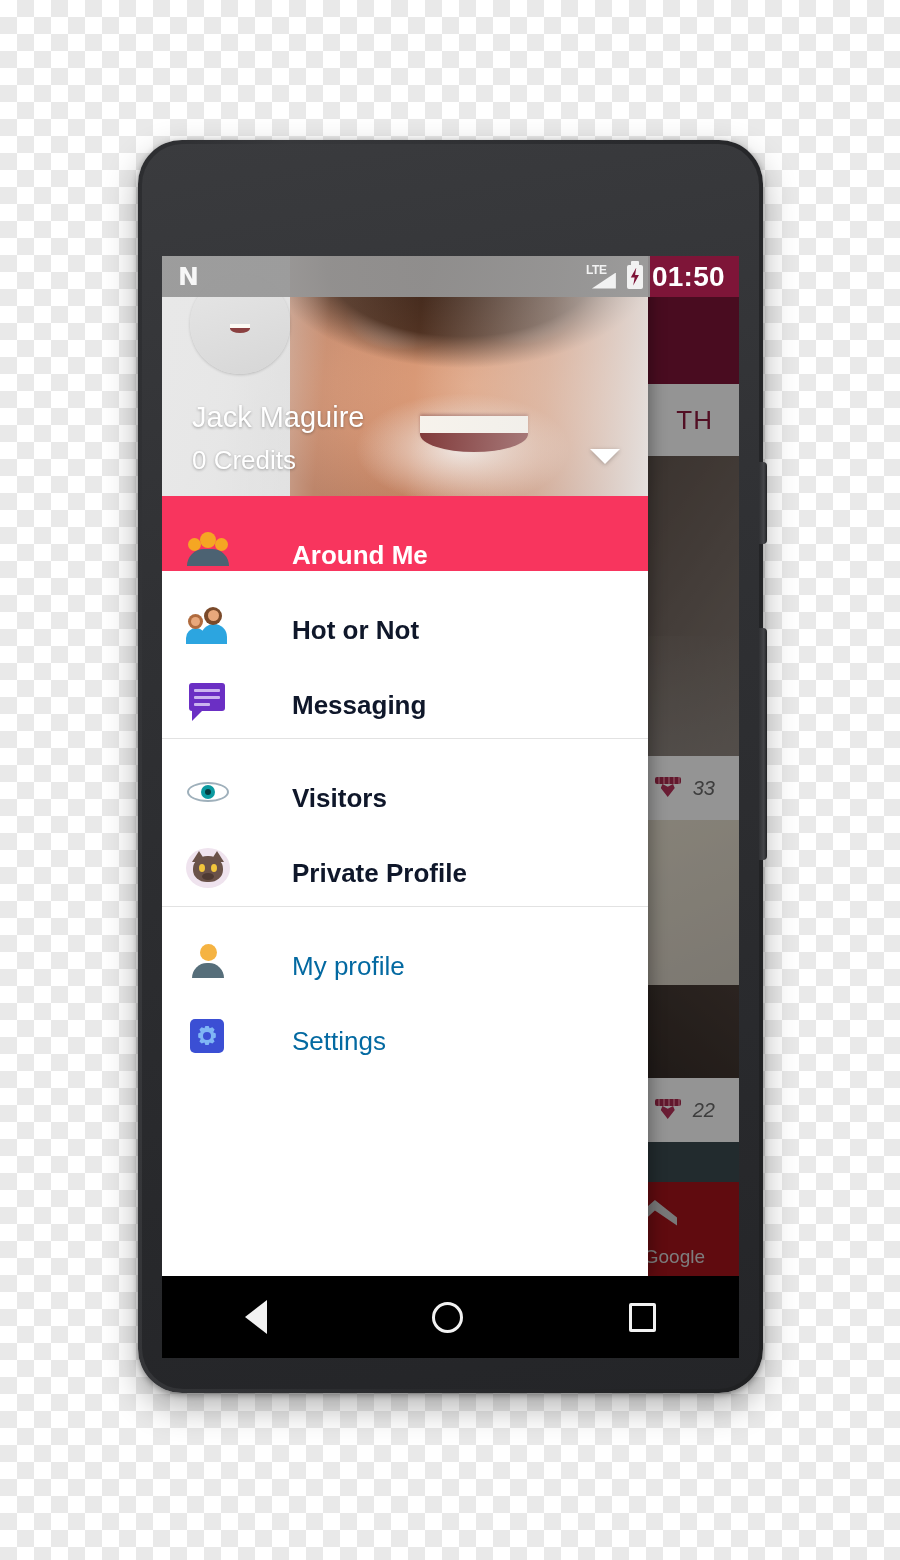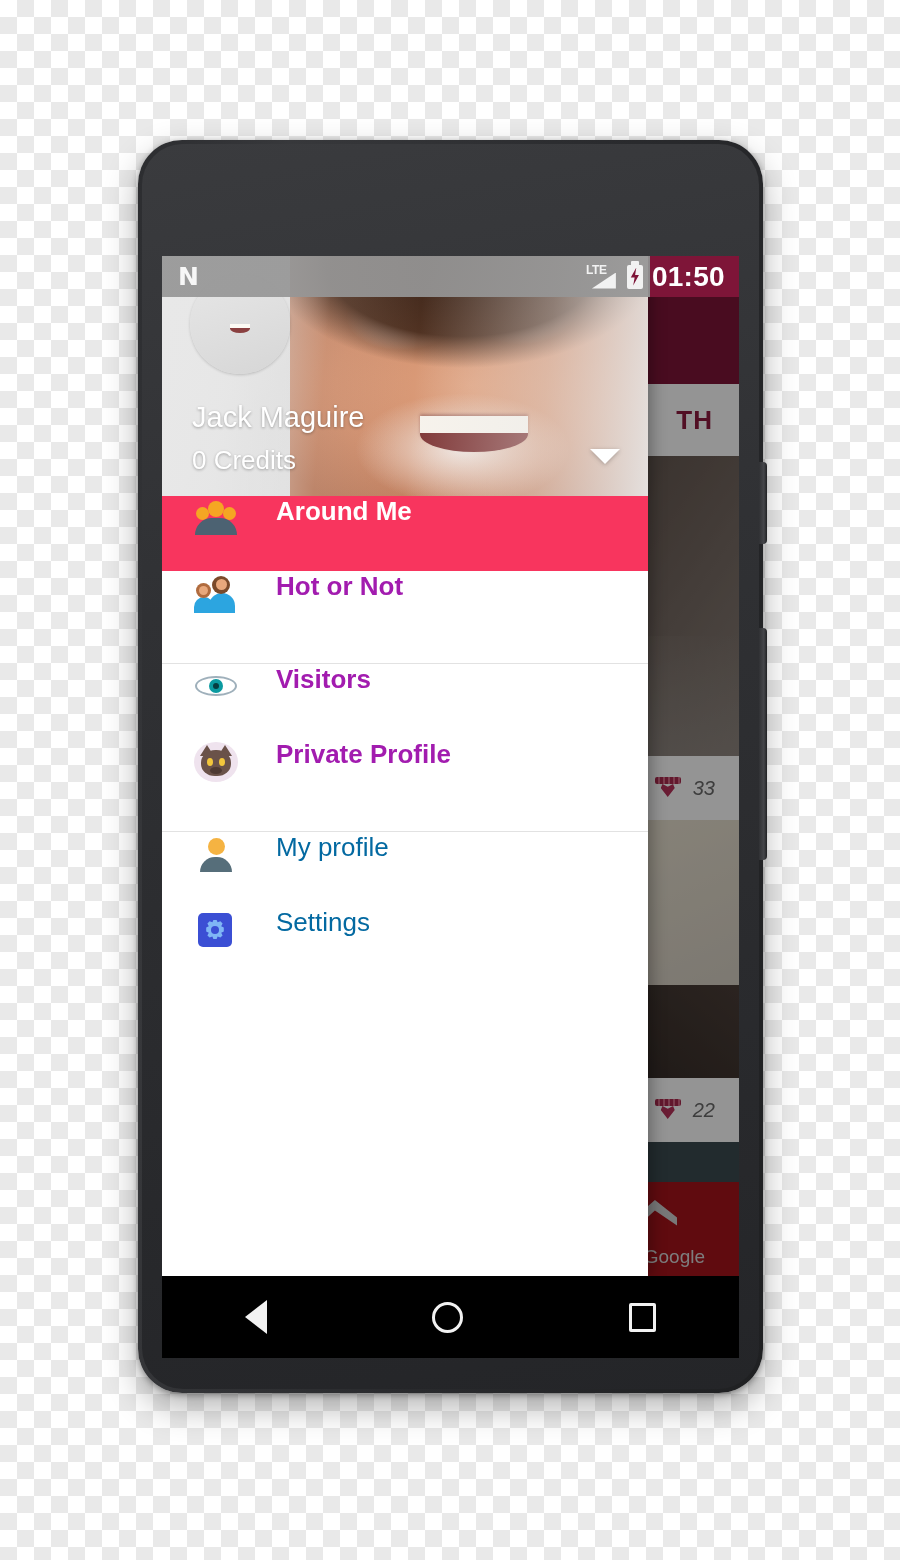--- a/index.html
+++ b/index.html
@@ -117,21 +117,21 @@
   }
   #bg-tabbar {
     position: absolute; left: 0; top: 128px;
     width: 100%; height: 72px;
     background: #ffffff;
     display: flex; align-items: center; justify-content: flex-end;
   }
   #bg-tab-label {
     color: #8e1b3f;
     font-size: 26px;
-    font-weight: bold;
+    font-weight: normal;
     letter-spacing: 1px;
     padding-right: 26px;
   }
   .bg-card {
     position: absolute;
     left: 0; width: 100%;
     background: #d8d4cf;
   }
   #bg-card-1 { top: 200px; height: 300px;
     background: linear-gradient(125deg, #3b332d 0%, #4b423a 35%, #6d6059 70%, #8a8079 100%); }
@@ -355,34 +355,35 @@
     border-left: 15px solid transparent;
     border-right: 15px solid transparent;
     border-top: 15px solid #ffffff;
     filter: drop-shadow(0 1px 2px rgba(0,0,0,0.25));
   }
 
   
   .nav-item {
     height: 75px;
     display: flex;
-    align-items: flex-start;
-    padding-left: 32px;
+    align-items: flex-end;
+    padding-left: 24px;
     background: #ffffff;
+    gap: 24px;
   }
   .nav-item.selected { background: #f8355e; }
   .nav-icon {
     width: 44px; height: 44px;
     flex: none;
     position: relative;
     margin-right: 38px;
   }
   .nav-label {
     font-size: 26px;
-    color: #a21caf;
+    color: #0f172a;
     font-weight: bold;
   }
   .nav-item.selected .nav-label { color: #ffffff; }
   .nav-label.muted { color: #0369a1; font-weight: normal; }
 
   .divider {
     height: 1px;
     background: #e2e2e2;
     margin: 0;
   }
@@ -619,20 +620,30 @@
           <span class="cb1"></span>
             <span class="cb2"></span>
           <span class="c-head ch1"></span>
             <span class="c-head ch2"></span>
           <span class="cf1"></span>
             <span class="cf2"></span>
         </span>
         <span class="nav-label">Hot or Not</span>
       </div>
 
+      <div class="nav-item">
+        <span class="nav-icon ic-chat">
+          <span class="bubble"></span>
+            <span class="tail"></span>
+          <span class="line l1"></span>
+            <span class="line l2"></span>
+            <span class="line l3"></span>
+        </span>
+        <span class="nav-label">Messaging</span>
+      </div>
 
       <div class="section-gap-top"></div>
       <div class="divider"></div>
 
 
       <div class="nav-item">
         <span class="nav-icon ic-eye">
           <span class="sclera"></span>
             <span class="iris"></span>
             <span class="pupil"></span>

